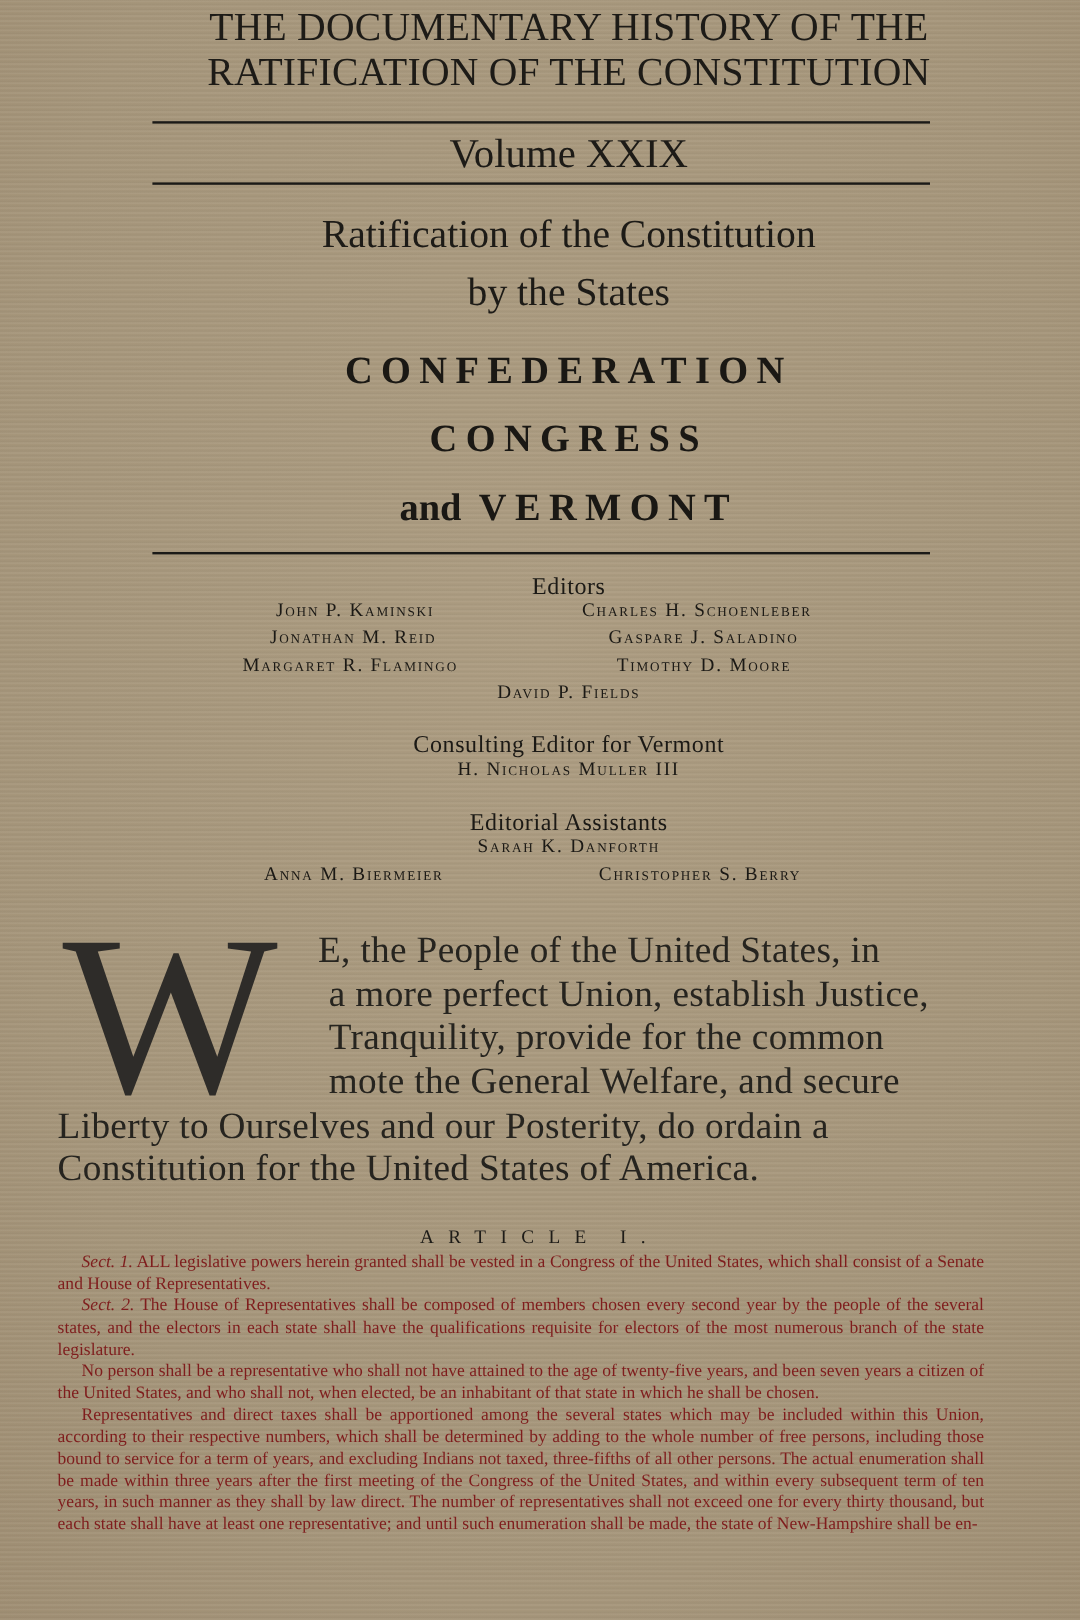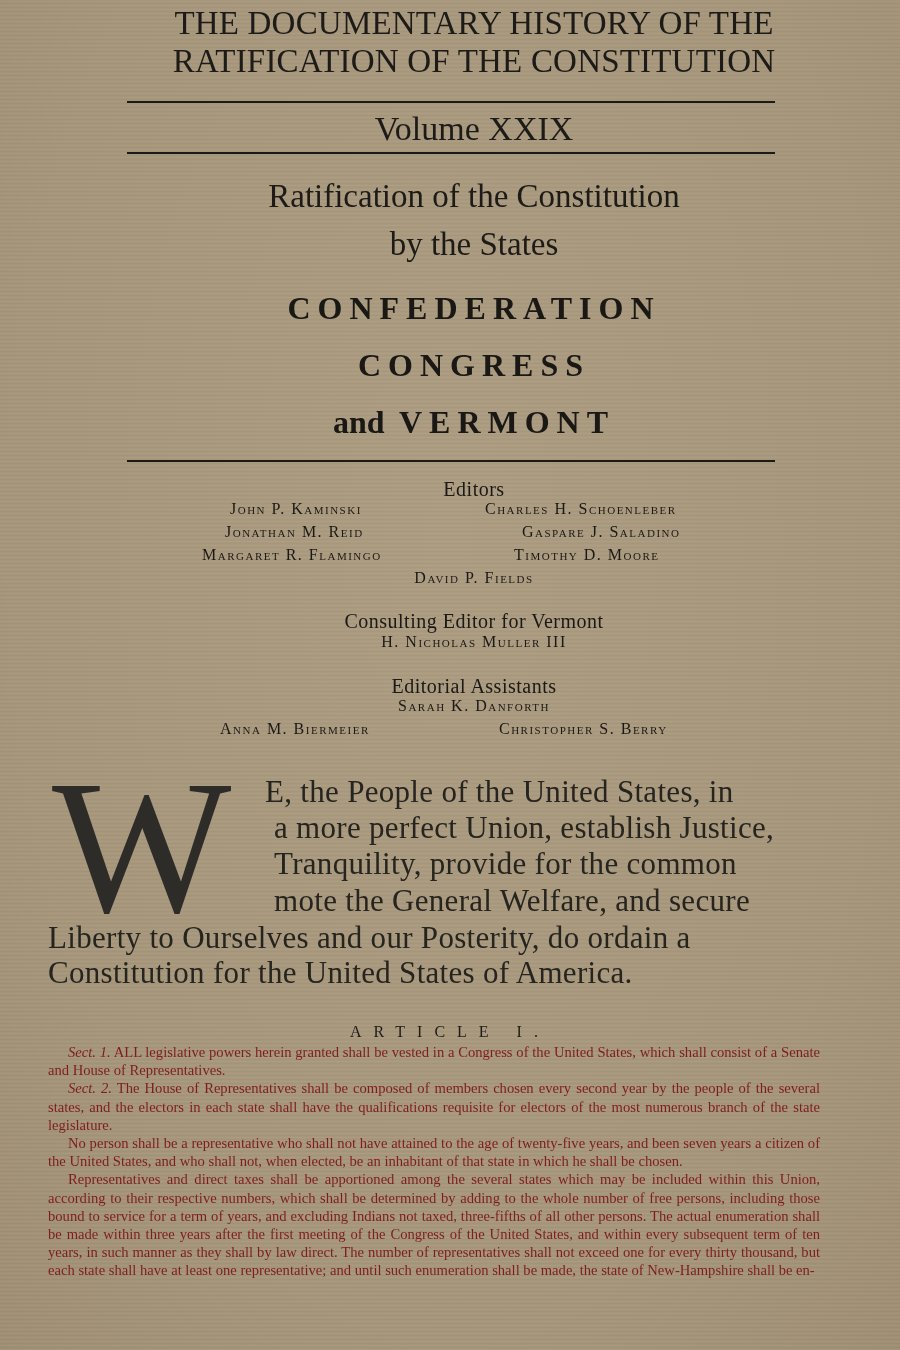--- a/index.html
+++ b/index.html
@@ -64,21 +64,21 @@
     <span>VERMONT</span>
   </div>
 </div>
 
 <div class="rule" style="top:460px"></div>
 
 <div class="abs label" style="top:478px;">Editors</div>
 <div class="name" style="left:230px; top:500px;">John P. Kaminski</div>
 <div class="name" style="left:485px; top:500px;">Charles H. Schoenleber</div>
 <div class="name" style="left:225px; top:523px;">Jonathan M. Reid</div>
-<div class="name" style="left:507px; top:523px;margin-left:15px;">Gaspare J. Saladino</div>
+<div class="name" style="left:507px; top:523px;">Gaspare J. Saladino</div>
 <div class="name" style="left:202px; top:546px;">Margaret R. Flamingo</div>
 <div class="name" style="left:514px; top:546px;">Timothy D. Moore</div>
 <div class="abs sc" style="top:569px; font-size:16px;">David P. Fields</div>
 
 <div class="abs label" style="top:610px;">Consulting Editor for Vermont</div>
 <div class="abs sc" style="top:633px; font-size:16px;">H. Nicholas Muller III</div>
 
 <div class="abs label" style="top:675px;">Editorial Assistants</div>
 <div class="abs sc" style="top:697px; font-size:16px;">Sarah K. Danforth</div>
 <div class="name" style="left:220px; top:720px;">Anna M. Biermeier</div>

